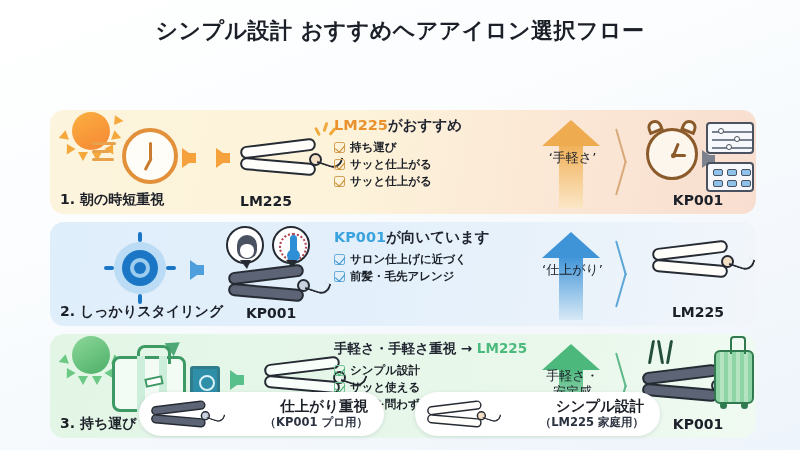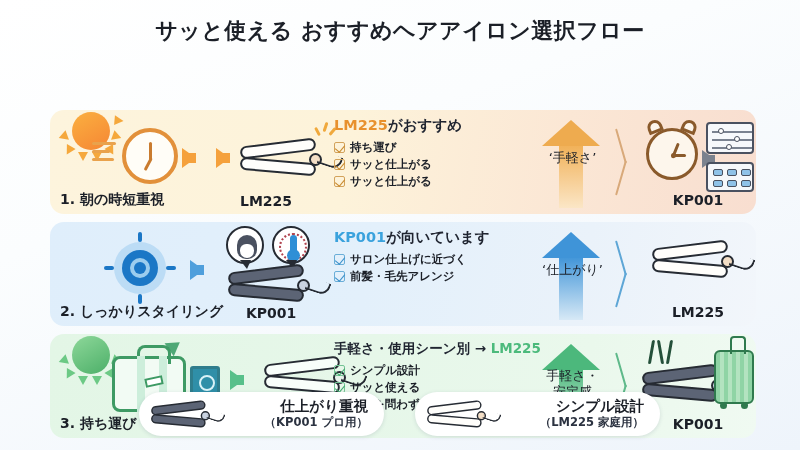--- a/index.html
+++ b/index.html
@@ -276,21 +276,21 @@
   .card-1 { left:139px; width:245px; }
   .card-2 { left:415px; width:245px; }
   .card .mini { position:relative; width:78px; height:34px; flex:0 0 auto; transform: scale(.72); transform-origin: left center;}
   .card .txt { margin-left:6px; flex:1; text-align:right; }
   .card .t1 { font-size:14.5px; font-weight:bold; color:#1b1f27; line-height:17px;}
   .card .t2 { font-size:11.5px; font-weight:bold; color:#2b3240; line-height:15px;}
 </style>
 </head>
 <body>
 
-<div class="page-title">サッと使える おすすめヘアアイロン選択フロー</div>
+<div class="page-title">シンプル設計 おすすめヘアアイロン選択フロー</div>
 
 <div class="rows">
 
   <div class="row row-1">
     <div class="zoneA">
       <div class="sun">
         <div class="disc"></div>
         <div class="ray" style="left:6px;top:44px;transform:rotate(210deg)"></div>
         <div class="ray" style="left:20px;top:50px;transform:rotate(180deg)"></div>
         <div class="ray" style="left:34px;top:50px;transform:rotate(180deg)"></div>
@@ -489,21 +489,21 @@
         <div class="body"></div>
           <span class="pin p1"></span>
           <span class="pin p2"></span>
           <div class="cord"></div>
       </div>
       <div class="scene-label">3. 持ち運び・旅行用</div>
     </div>
 
     <div class="zoneB">
       <div class="reco-head" style="font-size:13.5px">
-        <span>手軽さ・使用シーン別 → </span><span class="hl-g">LM225</span>
+        <span>手軽さ・手軽さ重視 → </span><span class="hl-g">LM225</span>
       </div>
       <ul class="checklist">
         <li>
             <span class="cb"></span>
             <span>シンプル設計</span>
           </li>
         <li>
             <span class="cb"></span>
             <span>サッと使える</span>
           </li>

